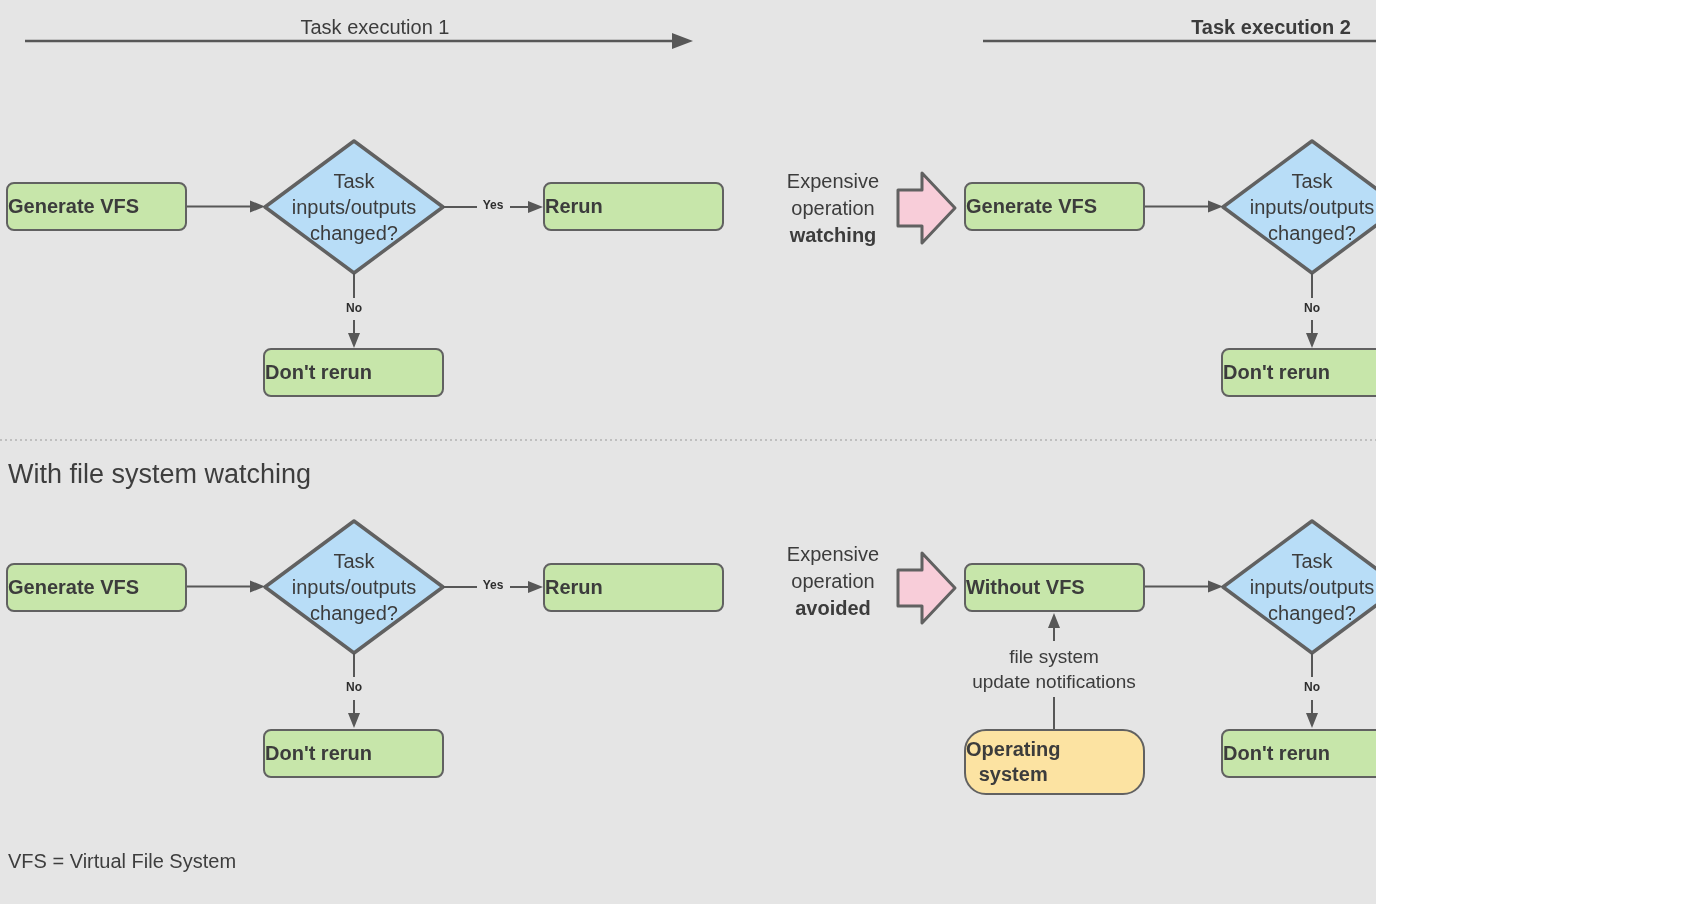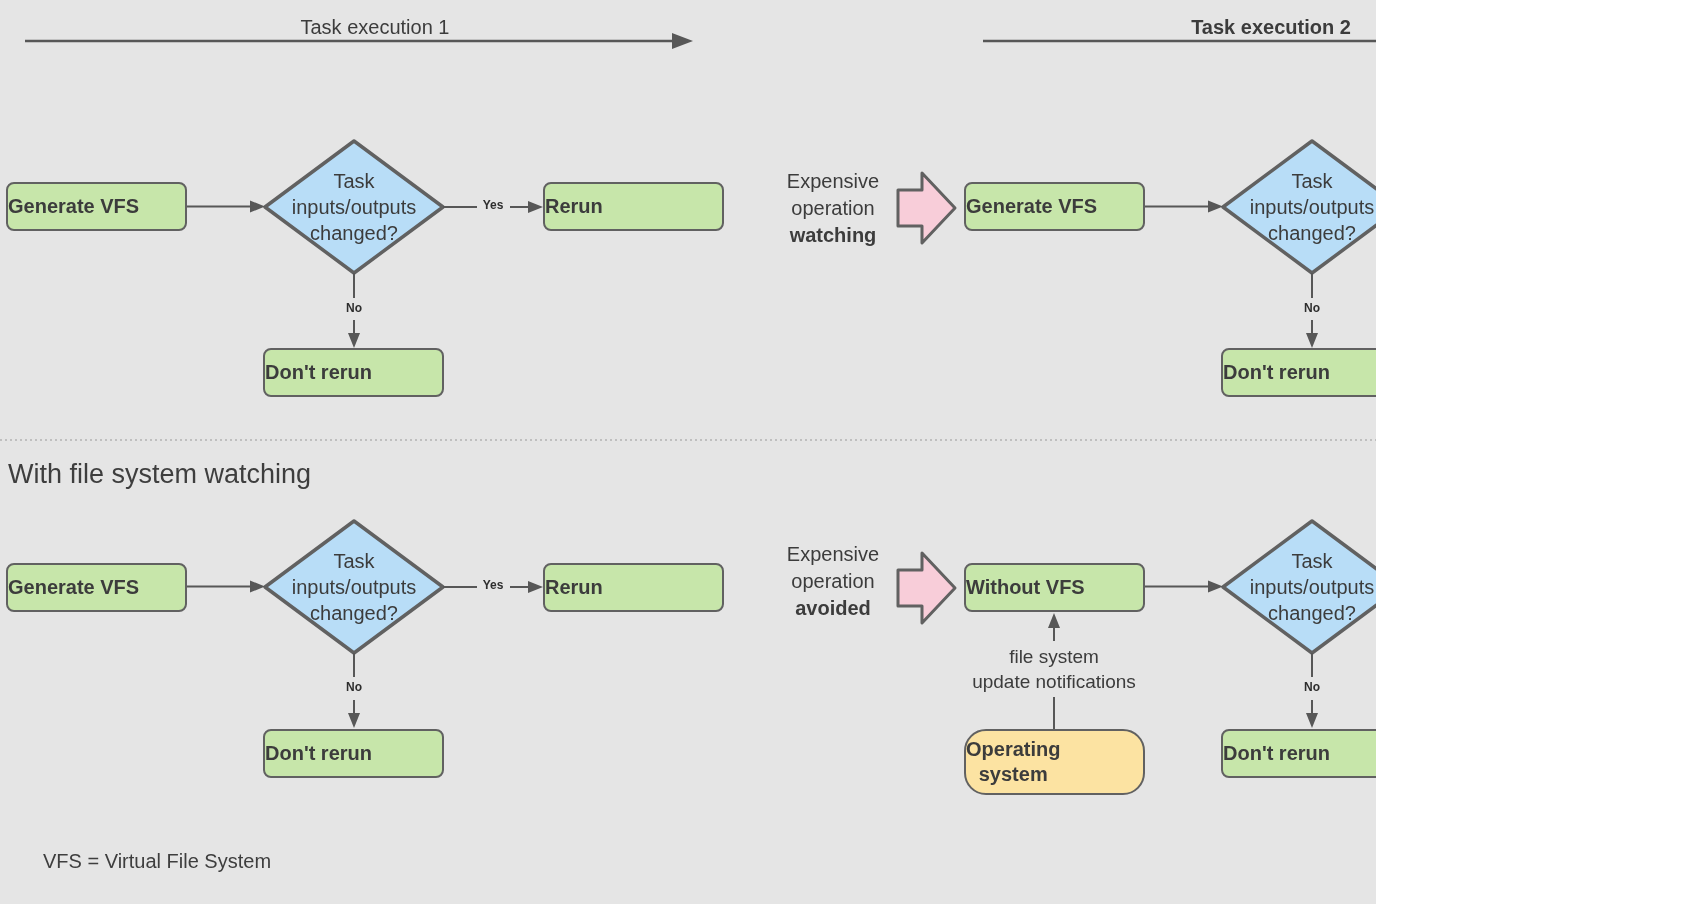--- a/index.html
+++ b/index.html
@@ -25,21 +25,21 @@
           color:var(--text);white-space:pre-line;}
   .yesno{position:absolute;width:40px;text-align:center;font-size:12px;font-weight:bold;color:#2e2e2e;}
   .note{position:absolute;width:130px;text-align:center;font-size:20px;line-height:27px;
         color:var(--text);}
   .note .pre{display:block;}
   .note-bold{font-weight:bold;}
   .fsnote{position:absolute;left:924px;top:644px;width:260px;text-align:center;font-size:19px;
           line-height:25px;white-space:pre-line;color:var(--text);}
   .heading{position:absolute;left:8px;font-size:27px;color:#3e3e3e;}
   .tlabel{position:absolute;top:16px;width:240px;text-align:center;font-size:20px;color:#3c3c3c;}
-  .footnote{position:absolute;left:8px;top:850px;font-size:20px;color:#3e3e3e;margin-left:35px;}
+  .footnote{position:absolute;left:8px;top:850px;font-size:20px;color:#3e3e3e;}
   .oslabel{font-size:20px;line-height:25px;}
 </style>
 </head>
 <body>
 
 <div class="canvas">
 
   <svg class="shapes" width="1689" height="904" viewBox="0 0 1689 904">
 
     <line class="tl" x1="25" y1="41" x2="672" y2="41"></line>

